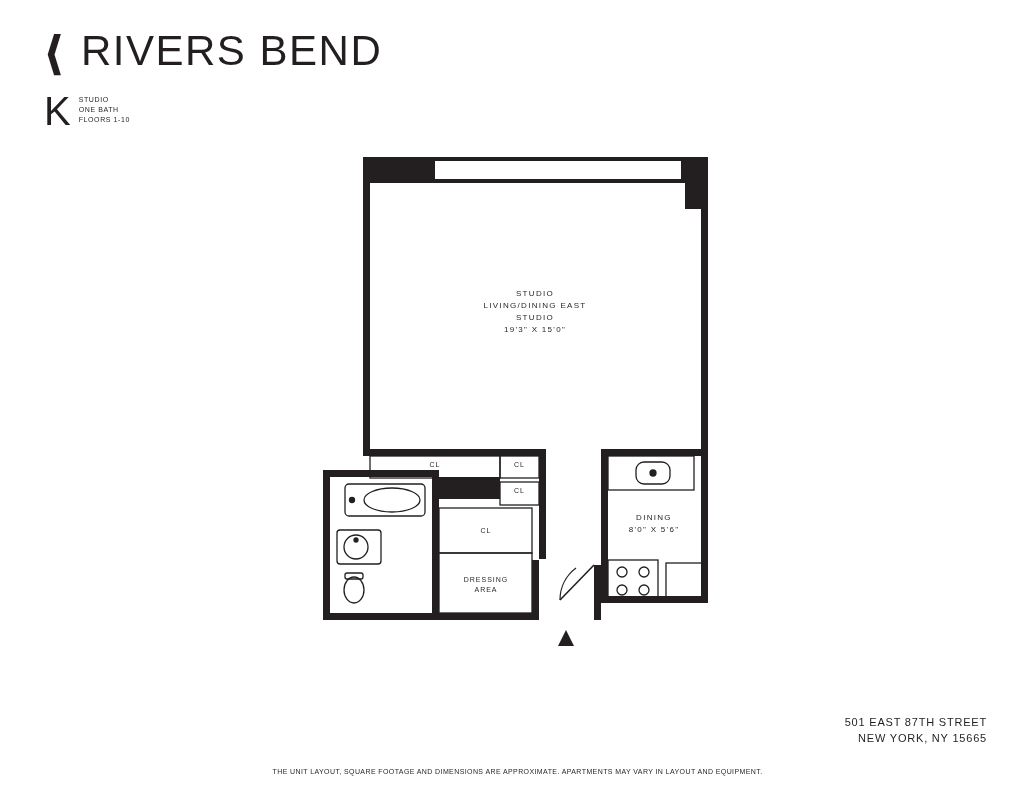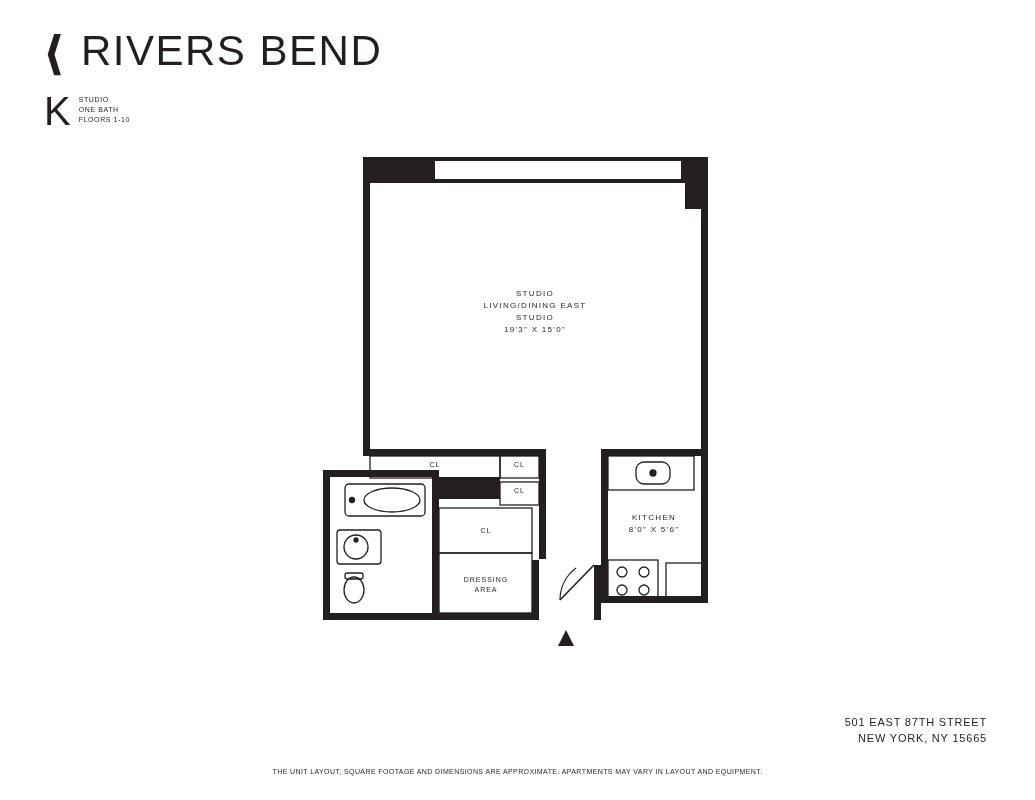--- a/index.html
+++ b/index.html
@@ -218,21 +218,21 @@
 </svg>
 
 <div class="plan-label" style="left:435px; top:288px; width:200px;">
   <div>STUDIO</div>
   <div>LIVING/DINING EAST</div>
   <div>STUDIO</div>
   <div>19'3" X 15'0"</div>
 </div>
 
 <div class="plan-label" style="left:574px; top:512px; width:160px;">
-  <div>KITCHEN</div>
+  <div>DINING</div>
   <div>8'0" X 5'6"</div>
 </div>
 
 <div class="plan-label small" style="left:406px; top:575px; width:160px;">
   <div>DRESSING</div>
   <div>AREA</div>
 </div>
 
 <div class="closet-label" style="left:405px; top:461px; width:60px;">CL</div>
 <div class="closet-label" style="left:500px; top:461px; width:39px;">CL</div>

